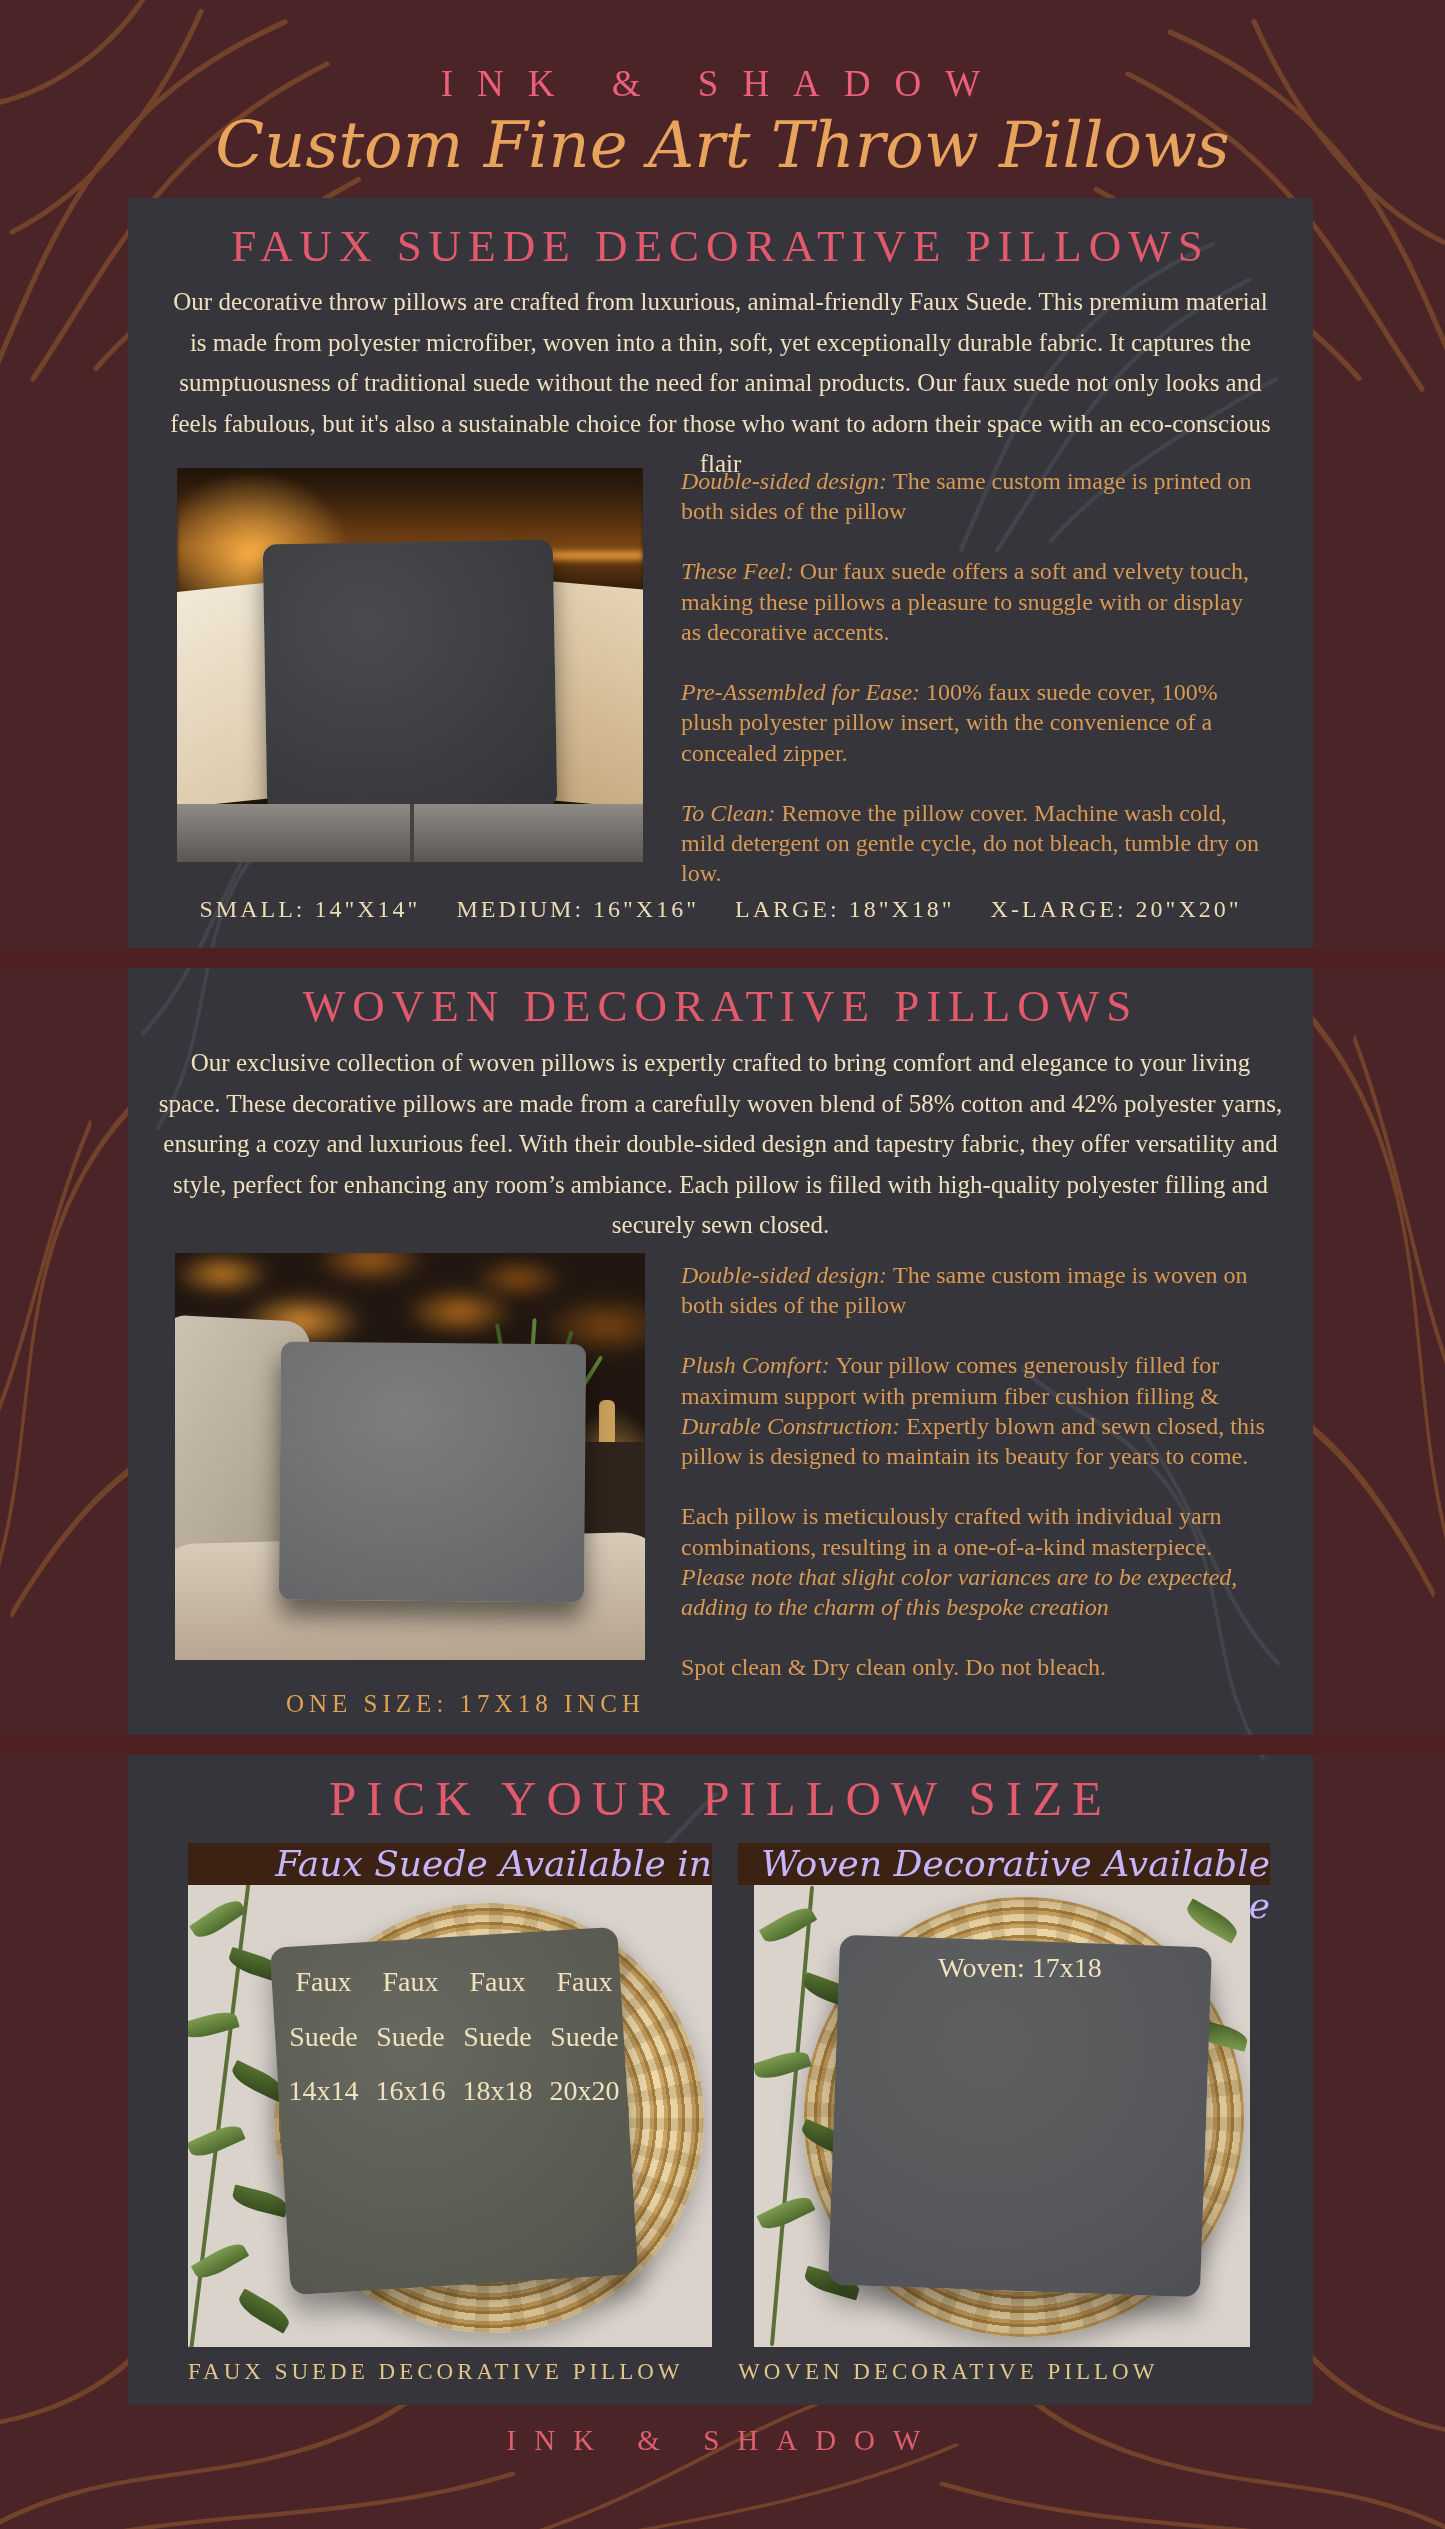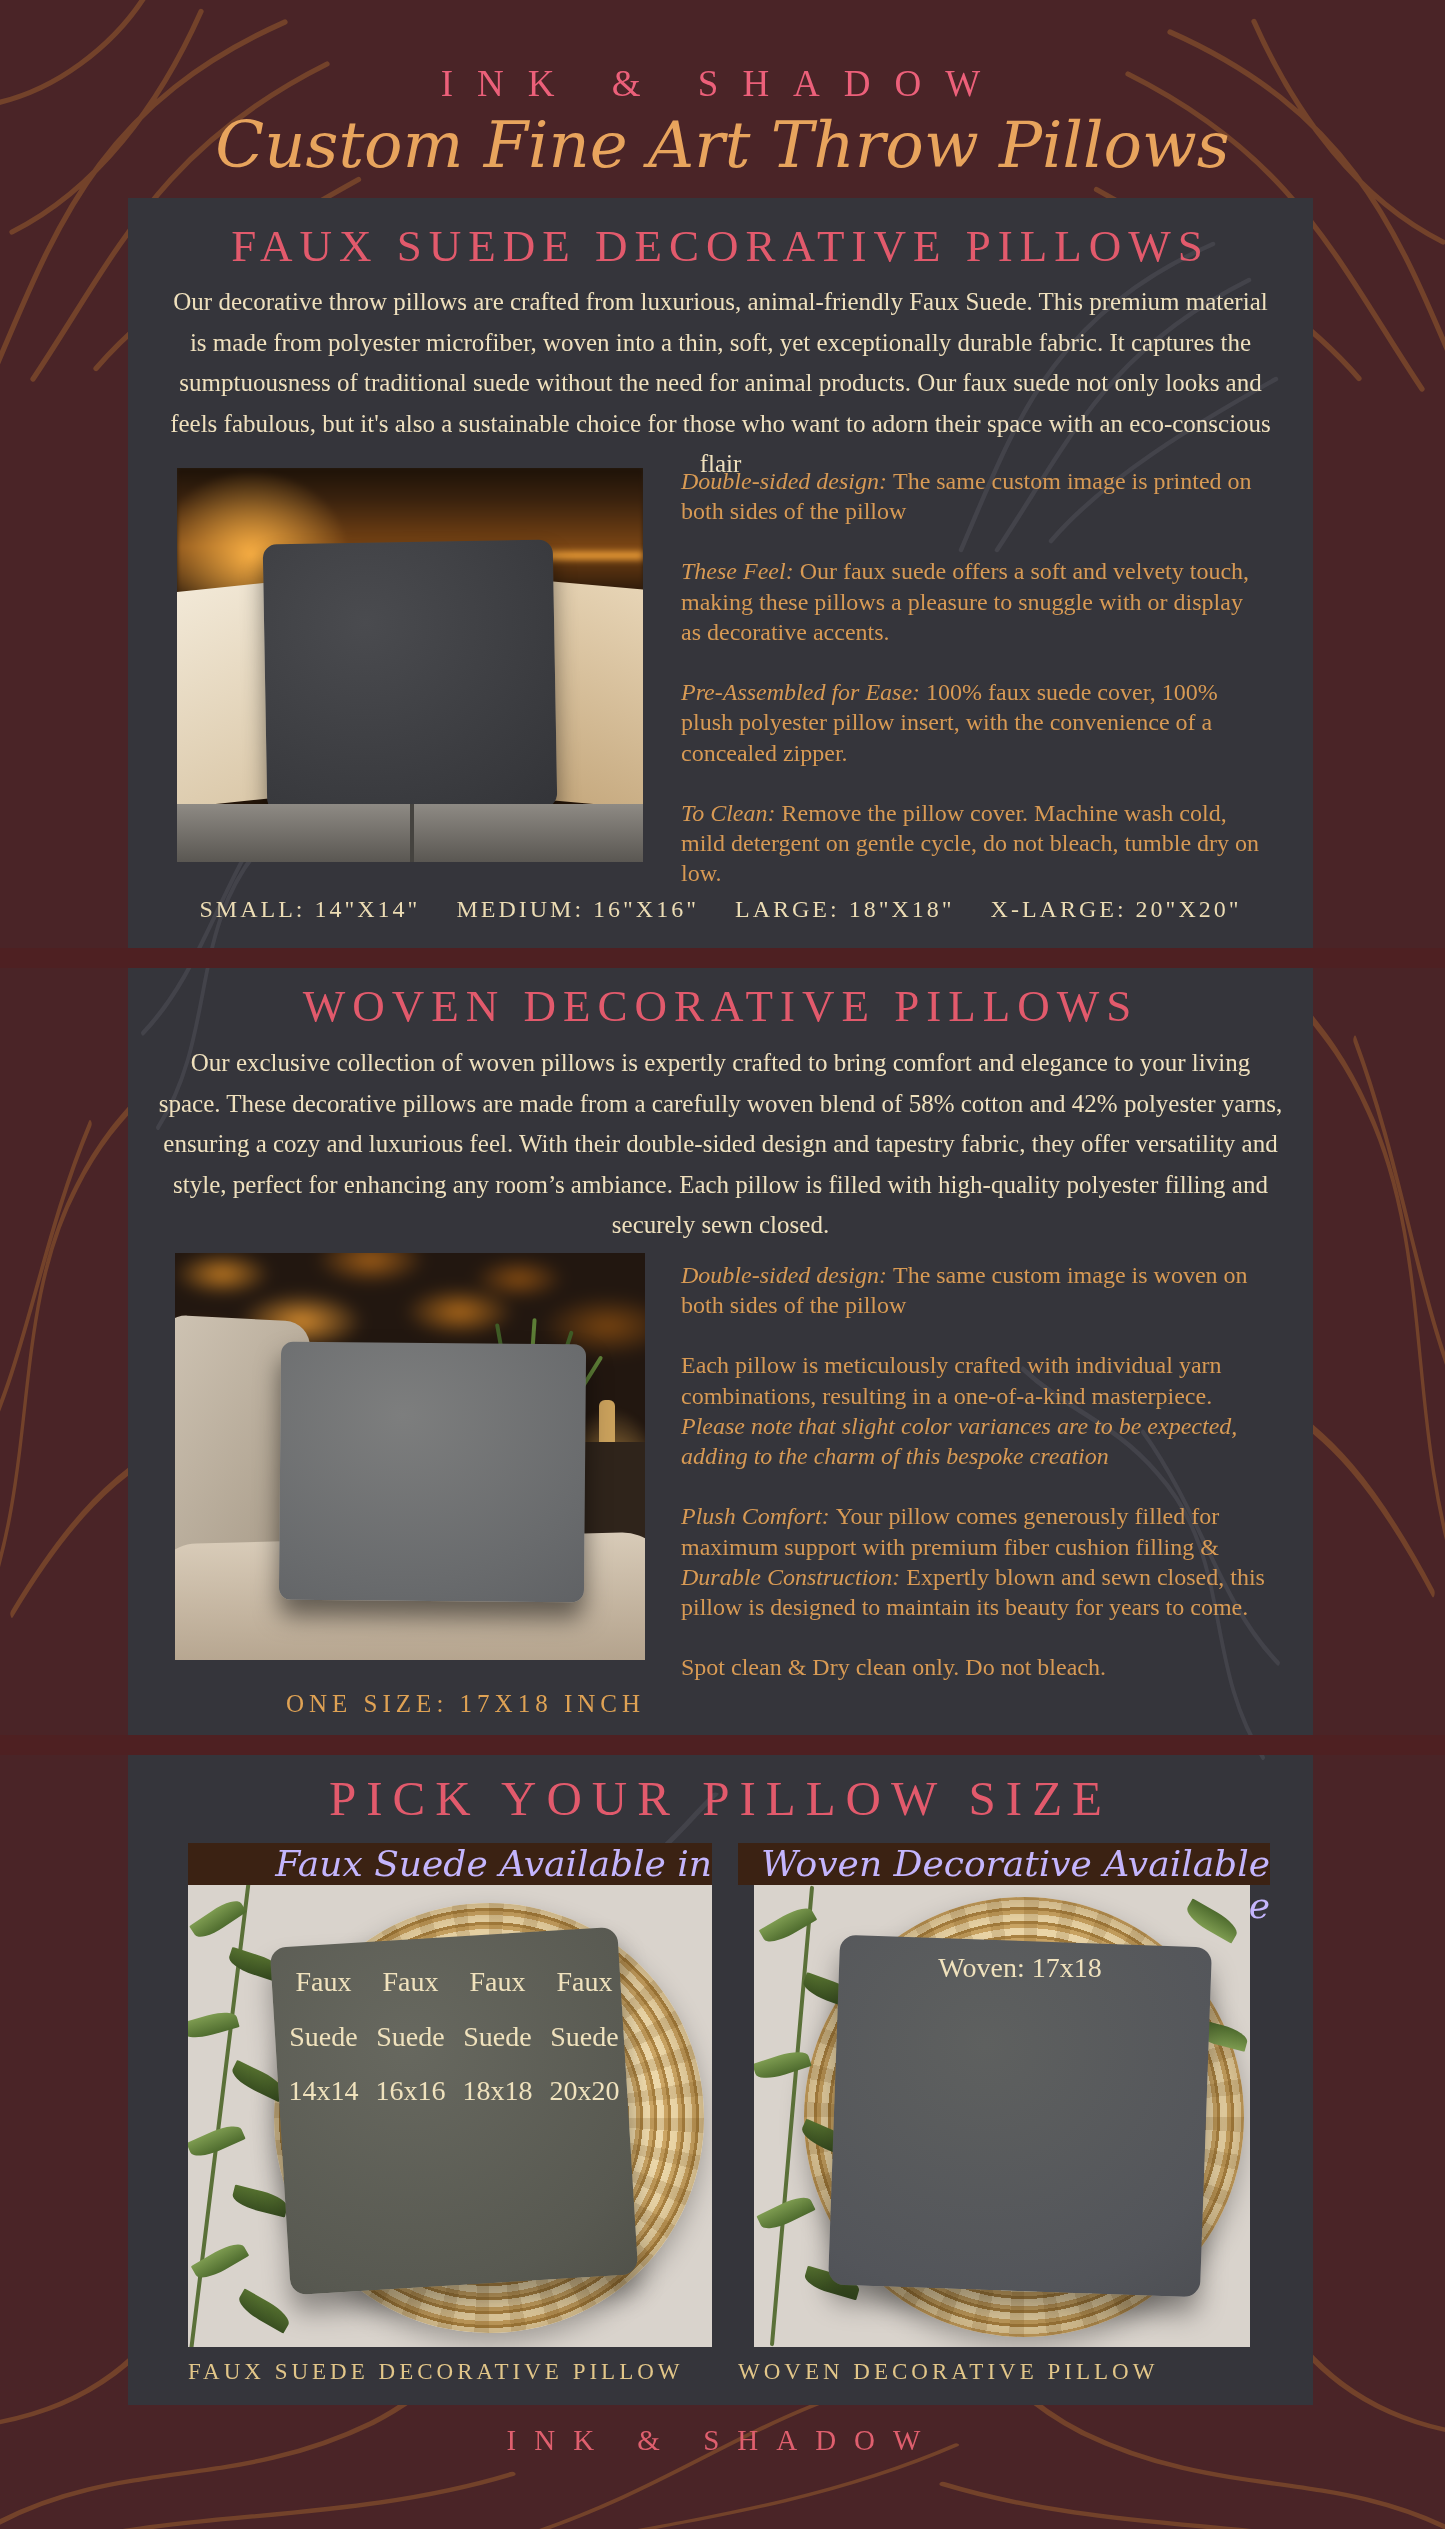--- a/index.html
+++ b/index.html
@@ -225,22 +225,22 @@
       <div class="sprig" style="right:88px;top:22%;height:88px;transform:rotate(32deg);"></div>
       <div class="p2-pot" style="right:100px;top:44%;"></div>
       <div class="p2-leftpillow"></div>
       <div class="p2-arm"></div>
       <div class="p2-couch"></div>
       <div class="p2-main"></div>
     </div>
 
     <div class="features" style="left:553px;top:1062px;width:600px;">
       <div class="feature"><span class="lead">Double-sided design: </span><span>The same custom image is woven on both sides of the pillow</span></div>
+      <div class="feature"><span class="lead">Plush Comfort: </span><span>Your pillow comes generously filled for maximum support with premium fiber cushion filling &amp; </span><span class="lead">Durable Construction: </span><span>Expertly blown and sewn closed, this pillow is designed to maintain its beauty for years to come.</span></div>
       <div class="feature"><span>Each pillow is meticulously crafted with individual yarn combinations, resulting in a one-of-a-kind masterpiece. </span><span class="lead">Please note that slight color variances are to be expected, adding to the charm of this bespoke creation</span></div>
-      <div class="feature"><span class="lead">Plush Comfort: </span><span>Your pillow comes generously filled for maximum support with premium fiber cushion filling &amp; </span><span class="lead">Durable Construction: </span><span>Expertly blown and sewn closed, this pillow is designed to maintain its beauty for years to come.</span></div>
       <div class="feature"><span>Spot clean &amp; Dry clean only. Do not bleach.</span></div>
     </div>
 
     <div class="one-size" style="left:47px;top:1492px;width:470px;">ONE SIZE: 17X18 INCH</div>
 
     <div class="sec-heading" style="top:1572px;font-size:49px;letter-spacing:10px;">PICK YOUR PILLOW SIZE</div>
 
     <div style="position:absolute;left:60px;top:1645px;width:524px;">
       <div class="col-bar">Faux Suede Available in Four Sizes</div>
       <div class="photo flat" style="position:relative;left:0;top:42px;width:524px;height:462px;">

